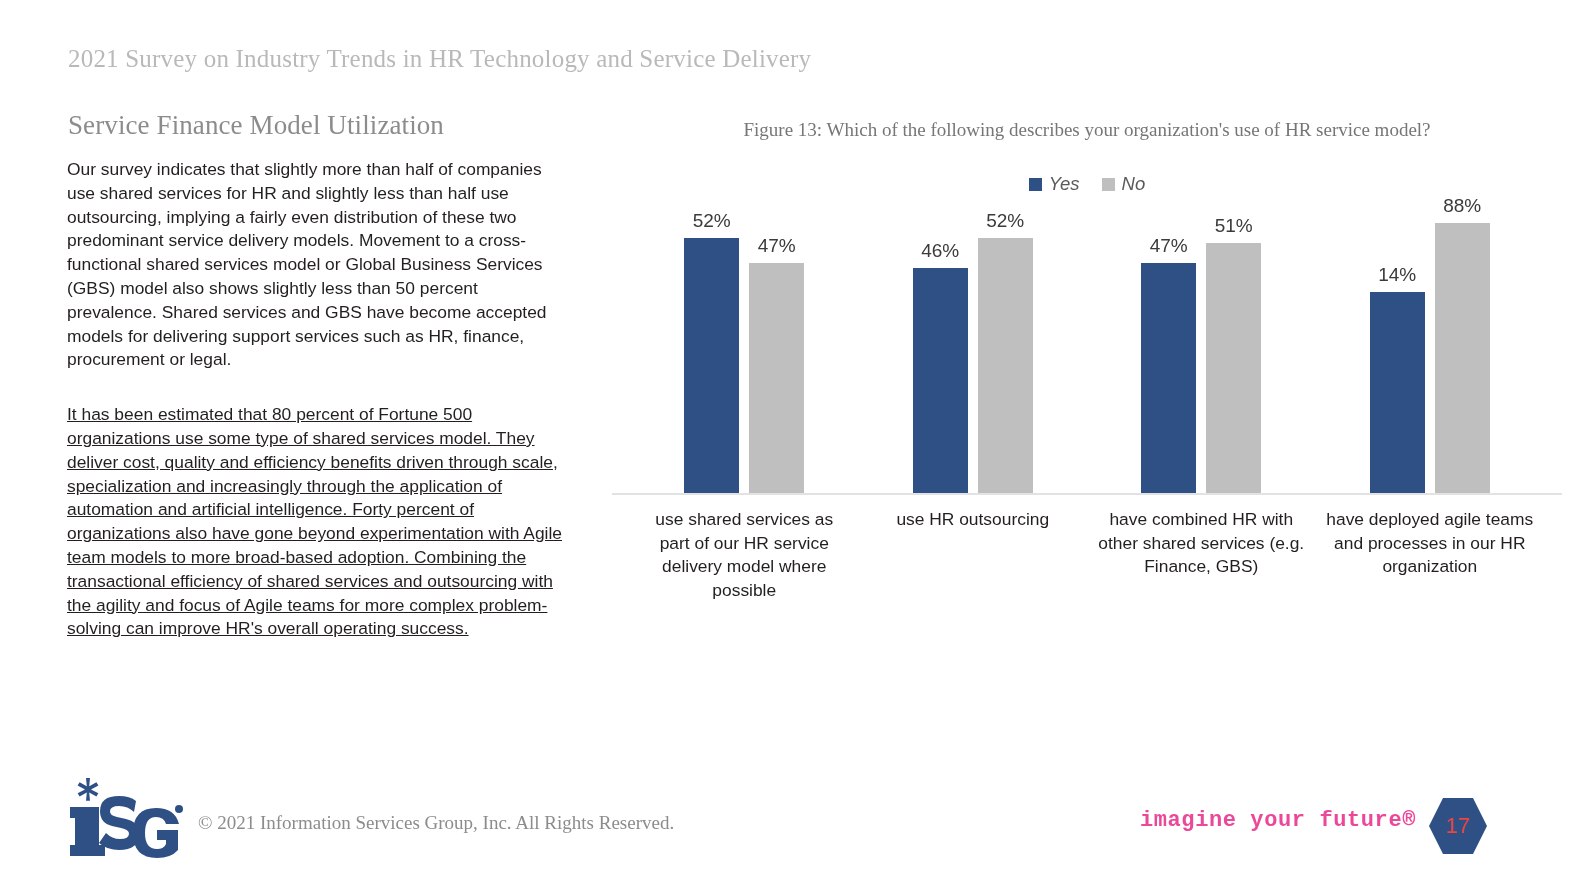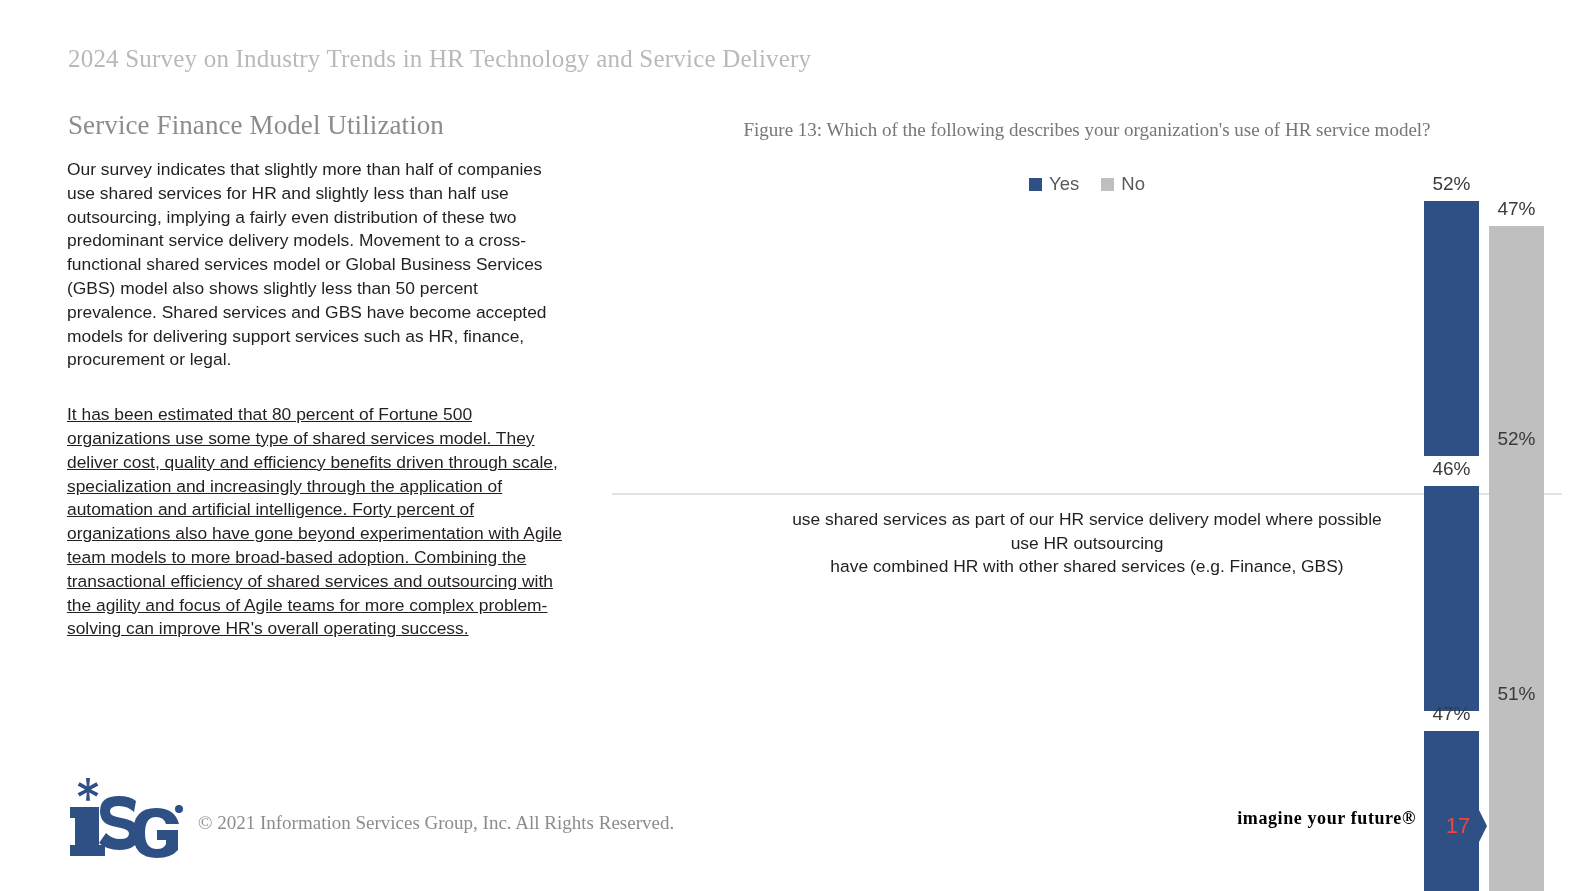--- a/index.html
+++ b/index.html
@@ -37,93 +37,93 @@
   
   .chart { position: absolute; left: 612px; top: 112px; width: 950px; height: 530px; }
   .chart-title {
     text-align: center;
     font-family: "Liberation Serif", serif;
     font-size: 19px; line-height: 35px; color: #767676;
     padding: 0 40px;
   }
   .legend {
     display: flex; justify-content: center; align-items: center;
-    gap: 22px; margin-top: 26px; height: 22px;
+    gap: 22px; margin-top: 26px; height: 22px; font-style: italic;
   }
   .legend-item { display: flex; align-items: center; gap: 7px; }
   .legend-swatch { width: 13px; height: 13px; display: inline-block; }
   .legend-label { font-size: 18.5px; color: #5a5a5a; font-family: "Liberation Sans", sans-serif; }
 
   .plot {
     position: relative;
     margin-top: 6px;
     height: 294px;
     border-bottom: 2px solid #e2e2e2;
   }
   .groups {
     position: absolute; left: 18px; right: 18px; bottom: 0; top: 0;
-    display: flex; justify-content: space-between; align-items: flex-end; flex-direction: column;
+    display: flex; justify-content: space-between; align-items: flex-end;
   }
   .group {
     display: flex; align-items: flex-end; justify-content: center;
     gap: 10px; height: 100%; flex: 1 1 0;
   }
   .bar-wrap {
     position: relative; width: 55px; display: flex;
     flex-direction: column; justify-content: flex-end; height: 100%;
   }
   .bar-label {
     position: absolute; left: 50%; transform: translateX(-50%);
     font-size: 19px; color: #3b3b3b; white-space: nowrap;
     font-family: "Liberation Sans", sans-serif;
   }
   .bar { width: 55px; }
   .bar.yes { background: #2f5085; }
   .bar.no  { background: #bfbfbf; }
 
   .cats {
-    display: flex; margin-top: 13px; padding: 0 18px; flex-direction: column;
+    display: flex; margin-top: 13px; padding: 0 18px;
   }
   .cat {
     flex: 1 1 0; text-align: center;
     font-size: 17.4px; line-height: 23.5px; color: #231f20;
     padding: 0 8px;
     font-family: "Liberation Sans", sans-serif;
   }
 
   
   .footer-logo { position: absolute; left: 66px; top: 776px; width: 120px; height: 84px; }
   .copyright {
     position: absolute; left: 198px; top: 812px;
     font-family: "Liberation Serif", serif;
     font-size: 19px; color: #8c8c8c; white-space: nowrap;
   }
   .tagline {
     position: absolute; right: 168px; top: 808px;
-    font-family: Liberation Serif, serif;
-    font-weight: bold; font-size: 18px; color: #000000;
+    font-family: Liberation Mono, monospace;
+    font-weight: bold; font-size: 22px; color: #ec4899;
     letter-spacing: .6px; white-space: nowrap;
   }
   .page-badge {
     position: absolute; left: 1428px; top: 796px;
     width: 60px; height: 60px;
   }
   .page-badge .num {
     position: absolute; inset: 0;
     display: flex; align-items: center; justify-content: center;
     color: #ef4444; font-size: 22px;
     font-family: Liberation Sans, sans-serif;
   }
 </style>
 </head>
 <body>
 
 <div class="page">
 
-  <div class="doc-header">2024 Survey on Industry Trends in HR Technology and Service Delivery</div>
+  <div class="doc-header">2021 Survey on Industry Trends in HR Technology and Service Delivery</div>
 
   <div class="section-title">Service Finance Model Utilization</div>
 
   <div class="body-col">
     <p>Our survey indicates that slightly more than half of companies use shared services for HR and slightly less than half use outsourcing, implying a fairly even distribution of these two predominant service delivery models. Movement to a cross-functional shared services model or Global Business Services (GBS) model also shows slightly less than 50 percent prevalence. Shared services and GBS have become accepted models for delivering support services such as HR, finance, procurement or legal.</p>
     <p>It has been estimated that 80 percent of Fortune 500 organizations use some type of shared services model. They deliver cost, quality and efficiency benefits driven through scale, specialization and increasingly through the application of automation and artificial intelligence. Forty percent of organizations also have gone beyond experimentation with Agile team models to more broad-based adoption. Combining the transactional efficiency of shared services and outsourcing with the agility and focus of Agile teams for more complex problem-solving can improve HR's overall operating success.</p>
   </div>
 
   <div class="chart">
 
@@ -182,20 +182,21 @@
               <div class="bar no" style="height: 270px; background: rgb(191, 191, 191);"></div>
             </div>
           </div>
         </div>
     </div>
 
     <div class="cats" id="cat-labels">
         <div class="cat">use shared services as part of our HR service delivery model where possible</div>
         <div class="cat">use HR outsourcing</div>
         <div class="cat">have combined HR with other shared services (e.g. Finance, GBS)</div>
+        <div class="cat">have deployed agile teams and processes in our HR organization</div>
       </div>
   </div>
 
   <div class="footer-logo">
     <svg viewBox="0 0 120 84" width="120" height="84" aria-hidden="true">
       <g fill="#2F5085">
         <path d="M20 2 L24 2 L23.2 10.2 L30.4 6.2 L32.4 9.6 L25 13.4 L32.4 17.2 L30.4 20.6 L23.2 16.6 L24 24.8 L20 24.8 L20.8 16.6 L13.6 20.6 L11.6 17.2 L19 13.4 L11.6 9.6 L13.6 6.2 L20.8 10.2 Z"></path>
         <path d="M9 31 h24 v38 h6 v11 H4 V69 h5 V42 H4 V31 Z"></path>
         <path d="M68 36 q-6-6-15-6 q-9 0-9 5.5 q0 4 7 5.5 l9 2 q13 3 13 15 q0 16-20 16 q-12 0-20-7 l7-10 q6 6 14 6 q9 0 9-5.5 q0-4-8-5.5 l-9-2 q-12-3-12-15 q0-15 19-15 q11 0 17 5 Z"></path>
         <path d="M113 48 h-13 q-2-7-10-7 q-11 0-11 16 q0 16 12 16 q7 0 9-5 v-4 h-9 V54 h21 v20 q-7 8-21 8 q-24 0-24-25 q0-25 23-25 q19 0 23 16 Z"></path>

